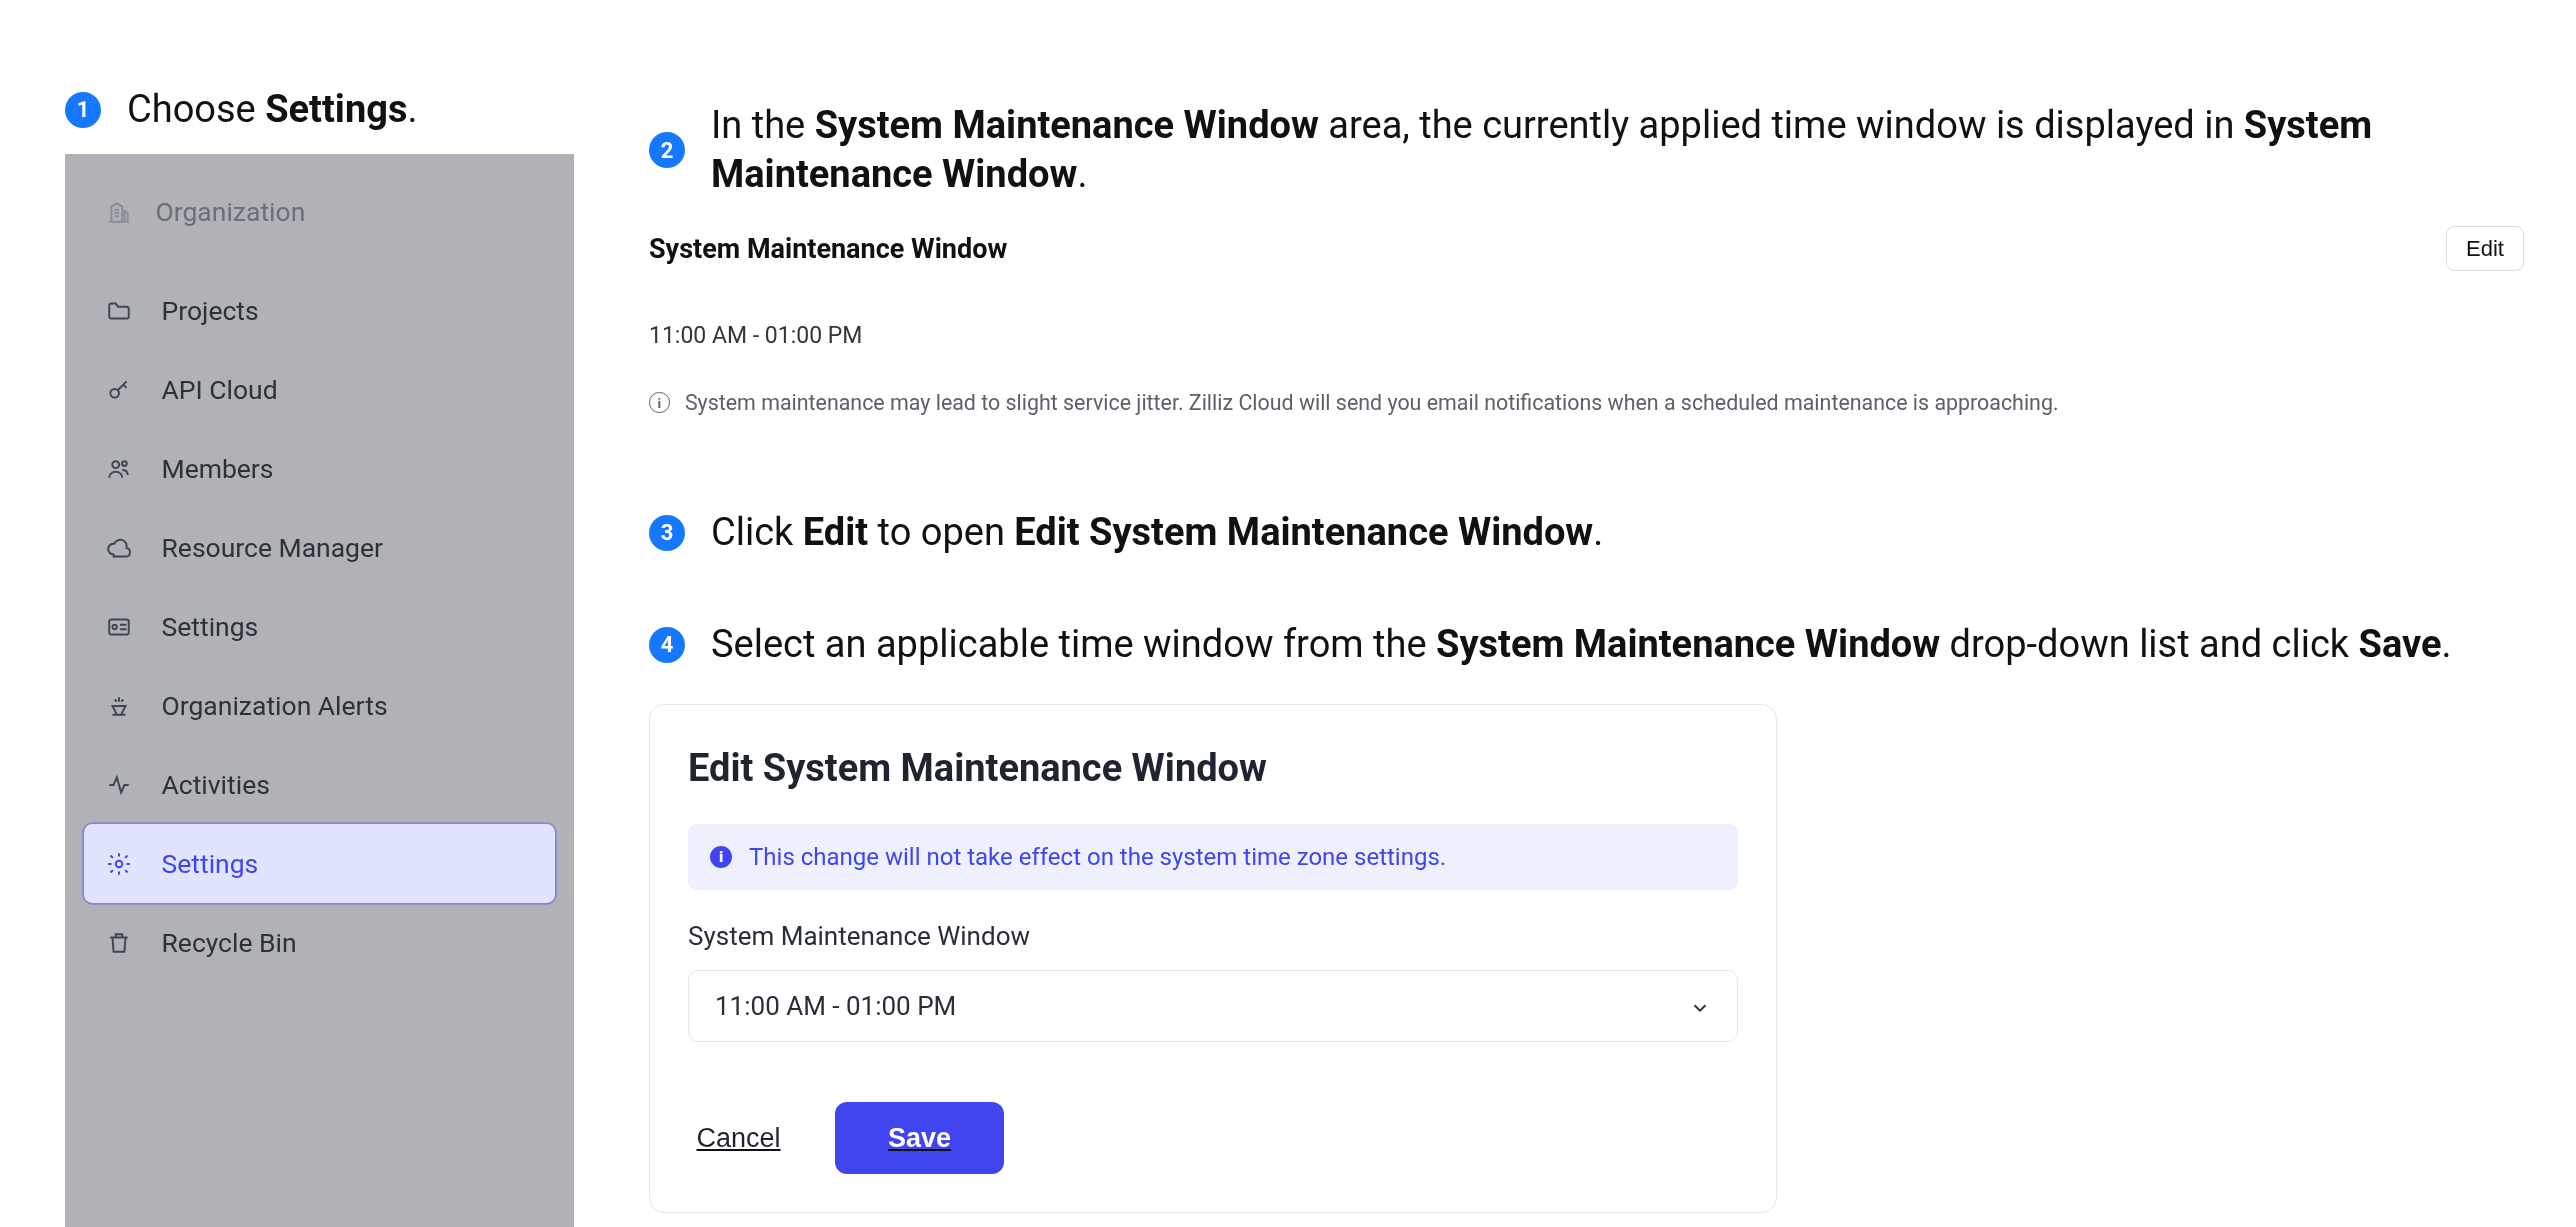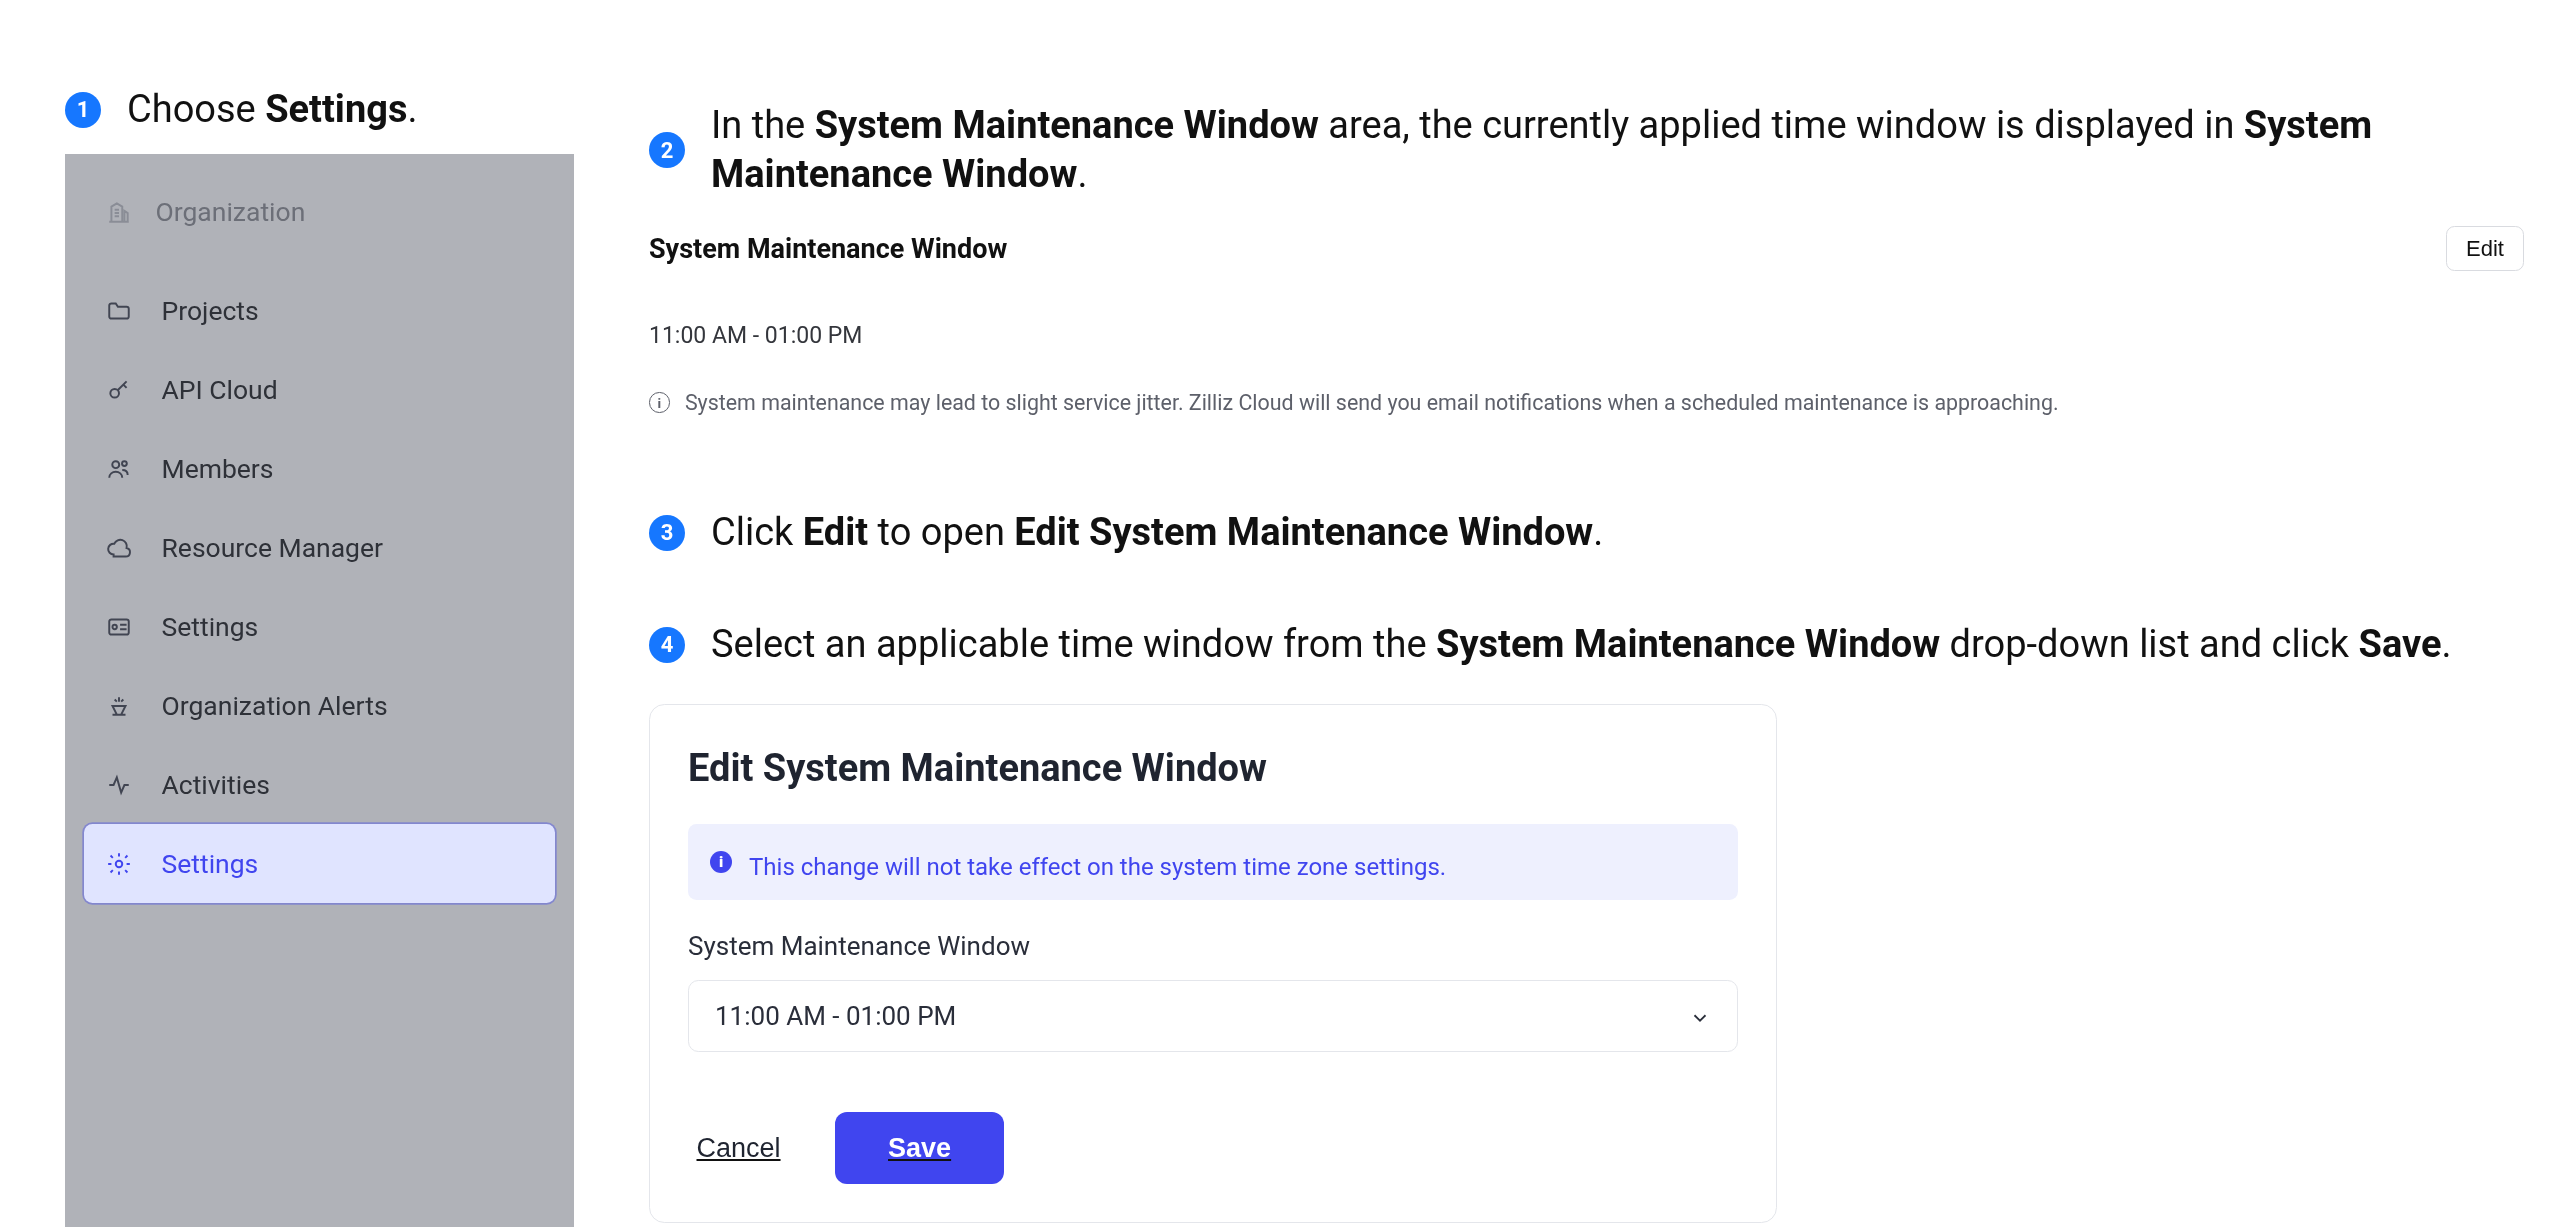--- a/index.html
+++ b/index.html
@@ -124,21 +124,21 @@
     align-items: center;
     gap: 17px;
   }
   .alert .dot {
     width: 22px; height: 22px; border-radius: 50%;
     background: #4045ef; color: #fff;
     display: inline-flex; align-items: center; justify-content: center;
     font-size: 15.4px; font-weight: 900;
     flex-shrink:0;
   }
-  .alert-text { color: #4045ef; font-size: 24px; margin-top: 10px; }
+  .alert-text { color: #4045ef; font-size: 24px; }
   .form-label { margin-top: 31px; font-size: 26px; color: #2a2e3a; }
   .select {
     margin-top: 19px;
     border: 1.7px solid #e4e6eb;
     border-radius: 10.3px;
     height: 72px;
     display: flex;
     align-items: center;
     justify-content: space-between;
     padding: 0 26px;
@@ -251,20 +251,28 @@
       </div>
       <div class="side-item selected">
         <span class="icon">
           <svg viewBox="0 0 24 24">
               <circle cx="12" cy="12" r="3"></circle>
               <path d="M12 2v3M12 19v3M4.2 4.2l2.1 2.1M17.7 17.7l2.1 2.1M2 12h3M19 12h3M4.2 19.8l2.1-2.1M17.7 6.3l2.1-2.1"></path>
             </svg>
         </span>
         <span>Settings</span>
       </div>
+      <div class="side-item">
+        <span class="icon">
+          <svg viewBox="0 0 24 24">
+              <path d="M4 7h16M9 7V4h6v3M6 7l1 13h10l1-13"></path>
+            </svg>
+        </span>
+        <span>Recycle Bin</span>
+      </div>
     </div>
   </div>
 
   <div class="step-line" style="left:649px; top:101px;">
     <span class="step">2</span>
     <span class="step-text">
       <span>In the </span><b>System Maintenance Window</b><span> area, the currently applied time window is displayed in </span><b>System Maintenance Window</b><span>.</span>
     </span>
   </div>
 

